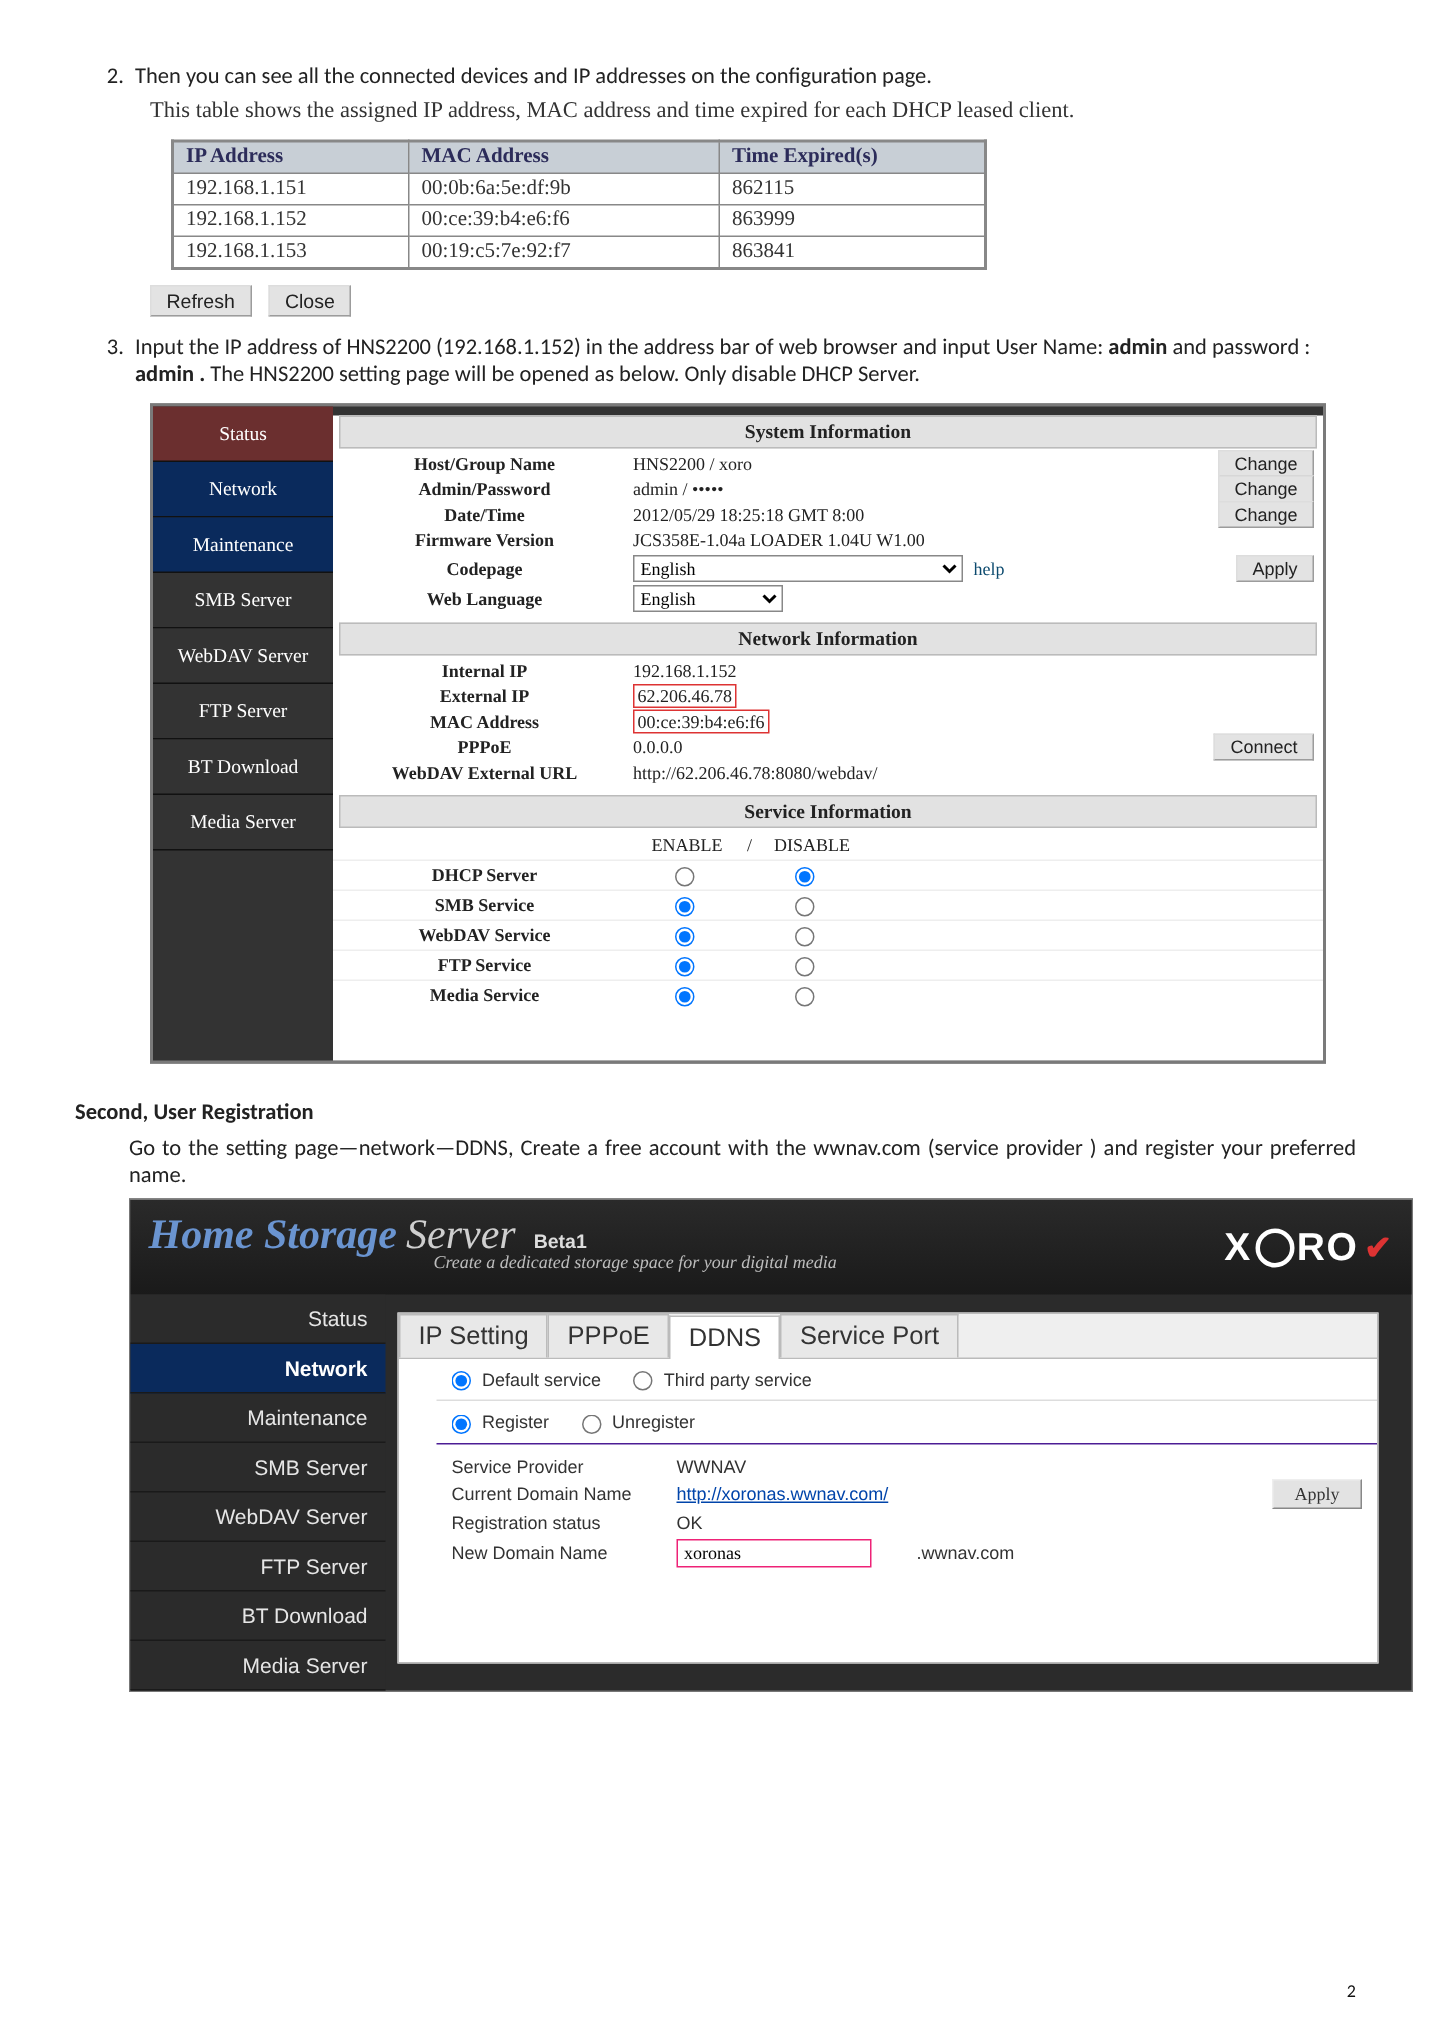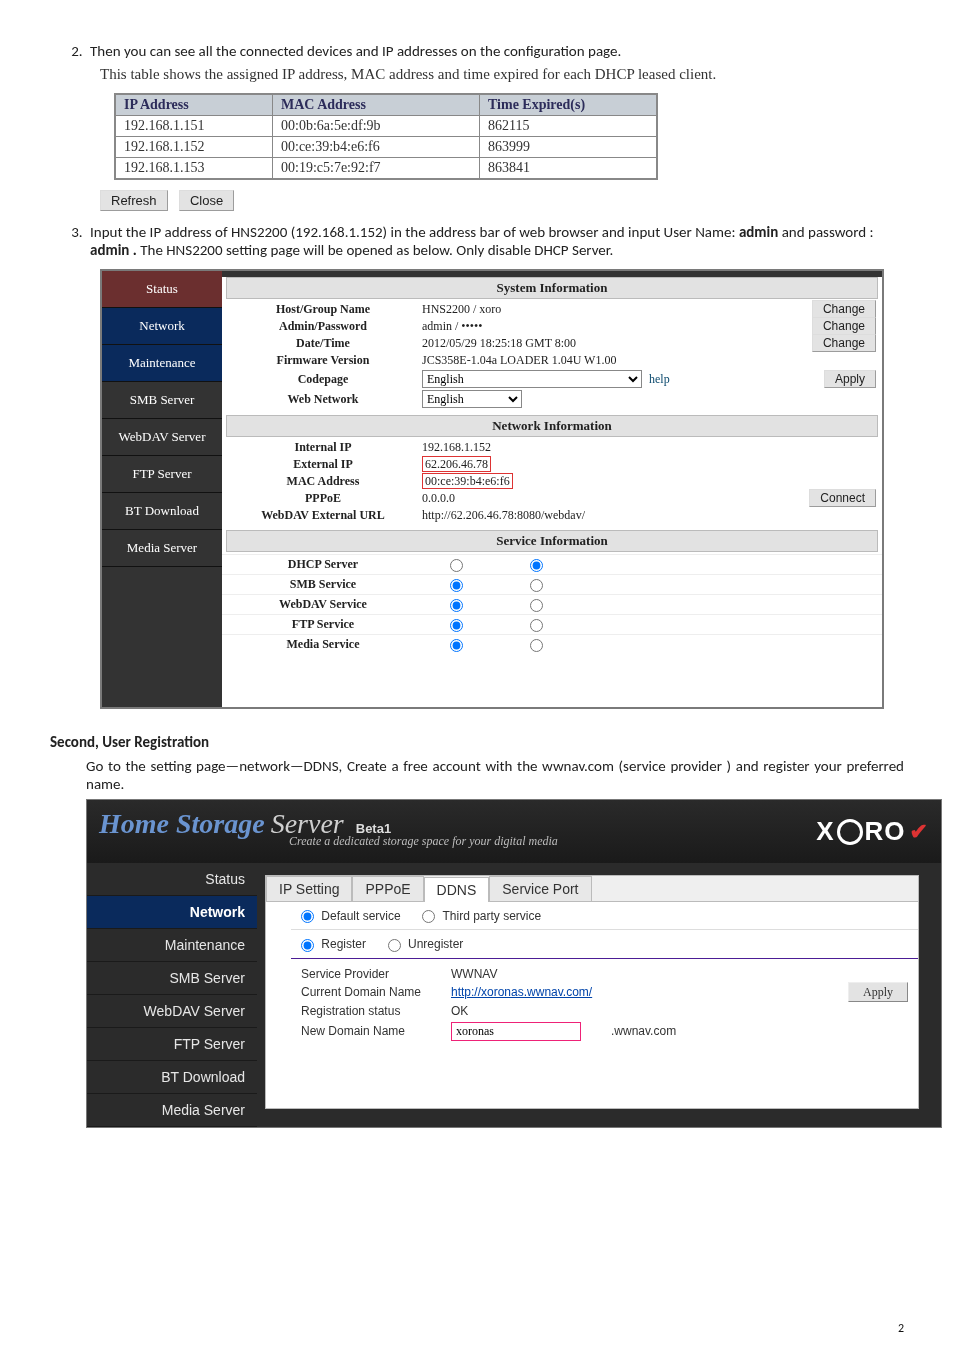--- a/index.html
+++ b/index.html
@@ -66,21 +66,21 @@
   .shot2 .brand .beta{font:700 13px Arial;color:#ddd;margin-left:6px;}
   .shot2 .logo{font:700 26px Arial;color:#fff;letter-spacing:1px;display:flex;align-items:center;gap:2px;}
   .shot2 .logo .dot{width:20px;height:20px;border:3px solid #fff;border-radius:50%;display:inline-block;}
   .shot2 .tagline{font:italic 12px 'Brush Script MT',cursive;color:#bdbdbd;margin-left:190px;position:relative;top:-6px;}
   .shot2 .body{display:flex;}
   .shot2 .side{width:170px;background:var(--panel-dark);}
   .shot2 .side .nav{color:#e6e6e6;text-align:right;padding:8px 12px;font-size:14px;border-bottom:1px solid #1a1a1a;}
   .shot2 .side .nav-active{background:#0a2a5c;color:#fff;font-weight:700;}
   .shot2 .content{flex:1;background:#fff;margin:12px 22px 18px 8px;border:1px solid #bbb;font-size:13px;color:#333;min-height:180px;}
   .shot2 .tabstrip{display:flex;gap:0;border-bottom:1px solid #bbb;background:#efefef;}
-  .shot2 .tabbtn{padding:4px 12px;border:1px solid #bbb;border-bottom:none;background:#e8e8e8;cursor:pointer;font-size:14px;}
+  .shot2 .tabbtn{padding:4px 12px;border:1px solid #bbb;border-bottom:none;background:#e8e8e8;cursor:pointer;font-size:17px;}
   .shot2 .tabbtn.active{background:#fff;position:relative;top:1px;}
   .shot2 .cblock{padding:6px 10px;margin-left:25px;}
   .shot2 .cblock label{margin-right:18px;font-size:12px;}
   .shot2 .ddns-row{display:flex;align-items:center;padding:2px 0;font-size:12px;}
   .shot2 .ddns-row .dk{width:150px;}
   .shot2 .txtin{border:1px solid #e27;background:#fff;padding:1px 4px;font:12px Tahoma;width:120px;}
   .shot2 .applybtn{background:var(--btn-bg);border:1px solid #888;border-top-color:#eee;border-left-color:#eee;padding:2px 14px;font:12px Tahoma;cursor:pointer;margin-left:40px;}
   input[type=radio]{margin:0 4px 0 0;vertical-align:middle;}
   a.link{color:#0044aa;text-decoration:underline;}
 </style>
@@ -169,21 +169,21 @@
         </div>
         <div class="kv">
           <div class="k">Codepage</div>
           <div class="v">
             <select style="width:220px"><option>English</option></select>
             <span class="help">help</span>
           </div>
           <div class="act"><span class="btnsmall">Apply</span></div>
         </div>
         <div class="kv">
-          <div class="k">Web Network</div>
+          <div class="k">Web Language</div>
           <div class="v"><select style="width:100px"><option>English</option></select></div>
           <div class="act"></div>
         </div>
 
         <div class="bar">Network Information</div>
         <div class="kv">
           <div class="k">Internal IP</div>
           <div class="v">192.168.1.152</div>
           <div class="act"></div>
         </div>
@@ -202,20 +202,26 @@
           <div class="v">0.0.0.0</div>
           <div class="act"><span class="btnsmall">Connect</span></div>
         </div>
         <div class="kv">
           <div class="k">WebDAV External URL</div>
           <div class="v">http://62.206.46.78:8080/webdav/</div>
           <div class="act"></div>
         </div>
 
         <div class="bar">Service Information</div>
+        <div class="radiohdr">
+          <div class="k"></div>
+          <div class="c1"><span>ENABLE</span></div>
+          <div style="text-align:center"> / </div>
+          <div class="c2"><span>DISABLE</span></div>
+        </div>
         <div class="svcrow">
           <div class="k">DHCP Server</div>
           <div class="c1"><input type="radio" style=""></div>
               <div></div>
           <div class="c2"><input type="radio" checked="" style=""></div>
         </div>
         <div class="svcrow">
           <div class="k">SMB Service</div>
           <div class="c1"><input type="radio" checked="" style=""></div>
               <div></div>

